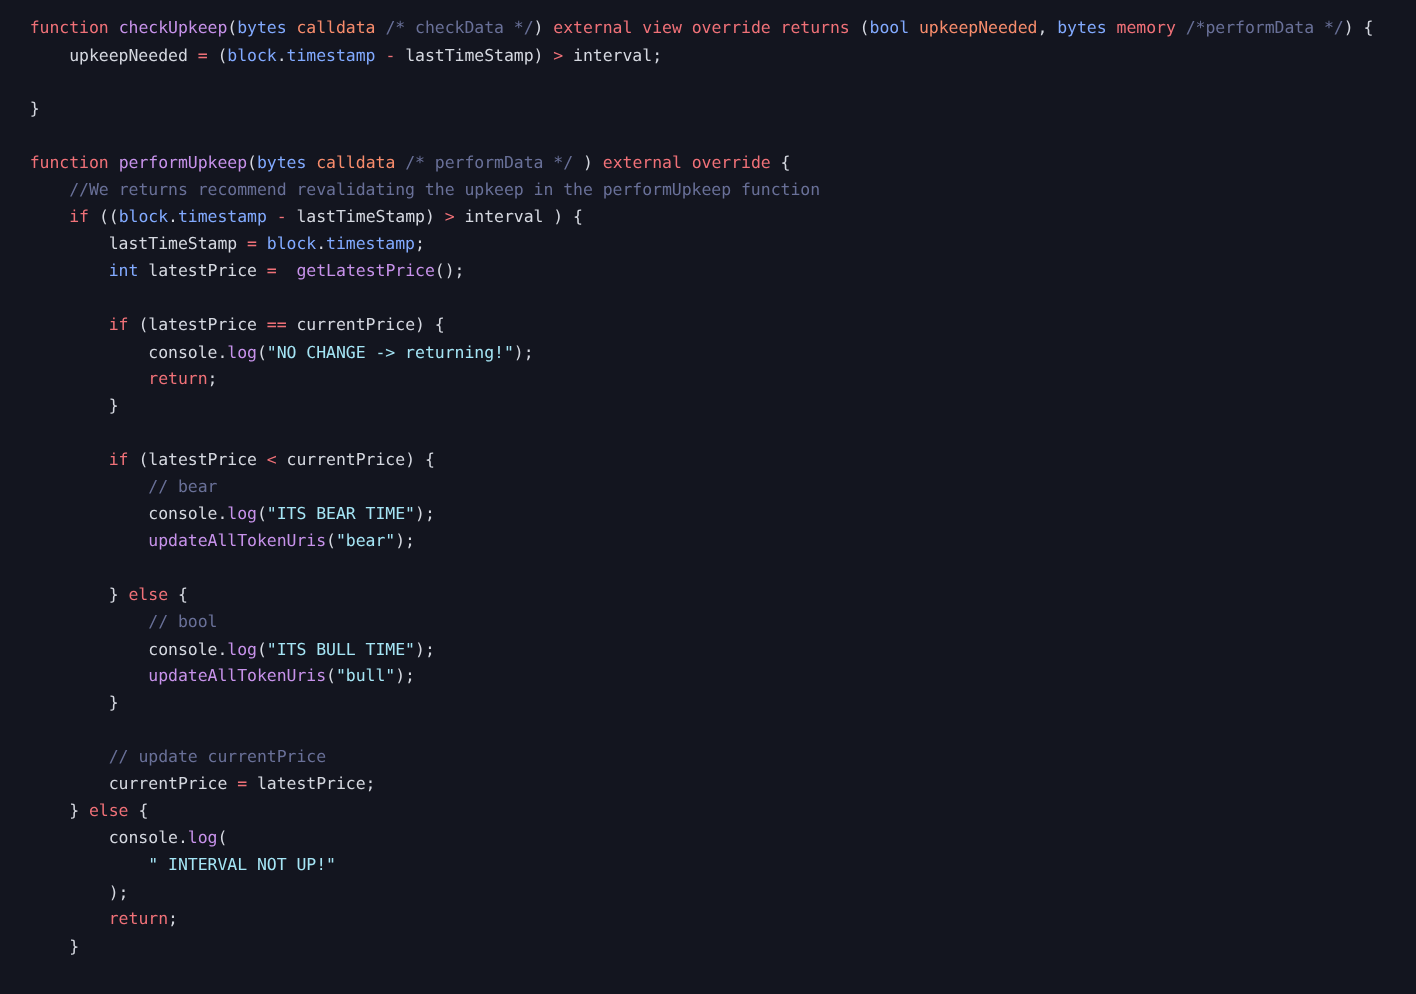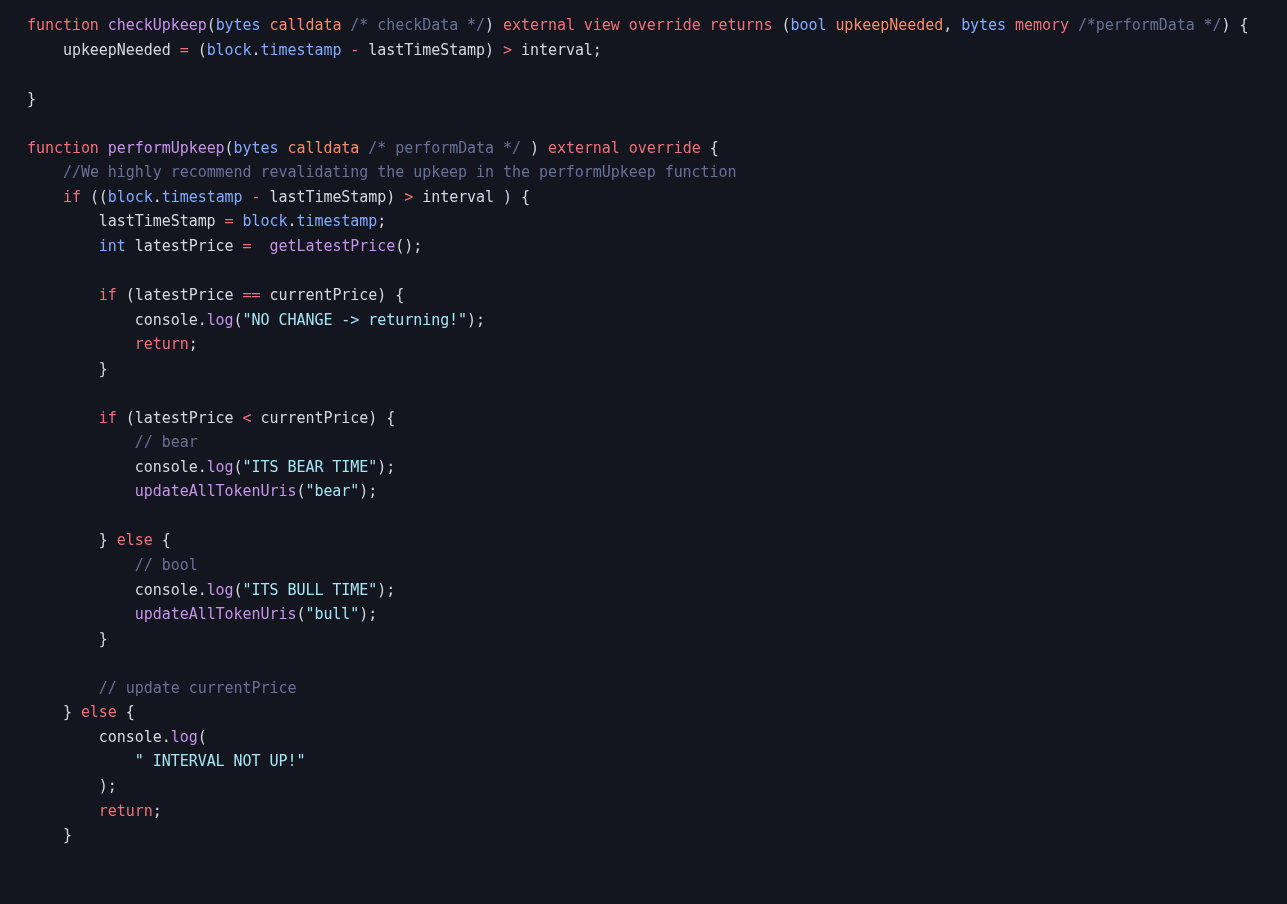--- a/index.html
+++ b/index.html
@@ -47,21 +47,21 @@
 </head>
 <body>
 
 <div id="code-block">
     <div class="code-line"><span class="tok t-kw">function</span><span class="tok t-plain"> </span><span class="tok t-fn">checkUpkeep</span><span class="tok t-punct">(</span><span class="tok t-type">bytes</span><span class="tok t-plain"> </span><span class="tok t-param">calldata</span><span class="tok t-plain"> </span><span class="tok t-comment">/* checkData */</span><span class="tok t-punct">)</span><span class="tok t-plain"> </span><span class="tok t-kw">external view override returns</span><span class="tok t-plain"> </span><span class="tok t-punct">(</span><span class="tok t-type">bool</span><span class="tok t-plain"> </span><span class="tok t-param">upkeepNeeded</span><span class="tok t-punct">, </span><span class="tok t-type">bytes</span><span class="tok t-plain"> </span><span class="tok t-kw">memory</span><span class="tok t-plain"> </span><span class="tok t-comment">/*performData */</span><span class="tok t-punct">) {</span></div>
     <div class="code-line"><span class="tok t-plain">    upkeepNeeded </span><span class="tok t-op">=</span><span class="tok t-punct"> (</span><span class="tok t-type">block</span><span class="tok t-punct">.</span><span class="tok t-prop">timestamp</span><span class="tok t-plain"> </span><span class="tok t-op">-</span><span class="tok t-plain"> lastTimeStamp) </span><span class="tok t-op">&gt;</span><span class="tok t-plain"> interval;</span></div>
     <div class="code-line">&nbsp;</div>
     <div class="code-line"><span class="tok t-punct">}</span></div>
     <div class="code-line">&nbsp;</div>
     <div class="code-line"><span class="tok t-kw">function</span><span class="tok t-plain"> </span><span class="tok t-fn">performUpkeep</span><span class="tok t-punct">(</span><span class="tok t-type">bytes</span><span class="tok t-plain"> </span><span class="tok t-param">calldata</span><span class="tok t-plain"> </span><span class="tok t-comment">/* performData */</span><span class="tok t-punct"> ) </span><span class="tok t-kw">external override</span><span class="tok t-punct"> {</span></div>
-    <div class="code-line"><span class="tok t-plain">    </span><span class="tok t-comment">//We highly recommend revalidating the upkeep in the performUpkeep function</span></div>
+    <div class="code-line"><span class="tok t-plain">    </span><span class="tok t-comment">//We returns recommend revalidating the upkeep in the performUpkeep function</span></div>
     <div class="code-line"><span class="tok t-plain">    </span><span class="tok t-kw">if</span><span class="tok t-punct"> ((</span><span class="tok t-type">block</span><span class="tok t-punct">.</span><span class="tok t-prop">timestamp</span><span class="tok t-plain"> </span><span class="tok t-op">-</span><span class="tok t-plain"> lastTimeStamp) </span><span class="tok t-op">&gt;</span><span class="tok t-plain"> interval ) {</span></div>
     <div class="code-line"><span class="tok t-plain">        lastTimeStamp </span><span class="tok t-op">=</span><span class="tok t-plain"> </span><span class="tok t-type">block</span><span class="tok t-punct">.</span><span class="tok t-prop">timestamp</span><span class="tok t-punct">;</span></div>
     <div class="code-line"><span class="tok t-plain">        </span><span class="tok t-type">int</span><span class="tok t-plain"> latestPrice </span><span class="tok t-op">=</span><span class="tok t-plain">  </span><span class="tok t-fn">getLatestPrice</span><span class="tok t-punct">();</span></div>
     <div class="code-line">&nbsp;</div>
     <div class="code-line"><span class="tok t-plain">        </span><span class="tok t-kw">if</span><span class="tok t-plain"> (latestPrice </span><span class="tok t-op">==</span><span class="tok t-plain"> currentPrice) {</span></div>
     <div class="code-line"><span class="tok t-plain">            console</span><span class="tok t-punct">.</span><span class="tok t-fn">log</span><span class="tok t-punct">(</span><span class="tok t-str">"NO CHANGE -&gt; returning!"</span><span class="tok t-punct">);</span></div>
     <div class="code-line"><span class="tok t-plain">            </span><span class="tok t-kw">return</span><span class="tok t-punct">;</span></div>
     <div class="code-line"><span class="tok t-punct">        }</span></div>
     <div class="code-line">&nbsp;</div>
     <div class="code-line"><span class="tok t-plain">        </span><span class="tok t-kw">if</span><span class="tok t-plain"> (latestPrice </span><span class="tok t-op">&lt;</span><span class="tok t-plain"> currentPrice) {</span></div>
@@ -69,19 +69,20 @@
     <div class="code-line"><span class="tok t-plain">            console</span><span class="tok t-punct">.</span><span class="tok t-fn">log</span><span class="tok t-punct">(</span><span class="tok t-str">"ITS BEAR TIME"</span><span class="tok t-punct">);</span></div>
     <div class="code-line"><span class="tok t-plain">            </span><span class="tok t-fn">updateAllTokenUris</span><span class="tok t-punct">(</span><span class="tok t-str">"bear"</span><span class="tok t-punct">);</span></div>
     <div class="code-line">&nbsp;</div>
     <div class="code-line"><span class="tok t-punct">        } </span><span class="tok t-kw">else</span><span class="tok t-punct"> {</span></div>
     <div class="code-line"><span class="tok t-plain">            </span><span class="tok t-comment">// bool</span></div>
     <div class="code-line"><span class="tok t-plain">            console</span><span class="tok t-punct">.</span><span class="tok t-fn">log</span><span class="tok t-punct">(</span><span class="tok t-str">"ITS BULL TIME"</span><span class="tok t-punct">);</span></div>
     <div class="code-line"><span class="tok t-plain">            </span><span class="tok t-fn">updateAllTokenUris</span><span class="tok t-punct">(</span><span class="tok t-str">"bull"</span><span class="tok t-punct">);</span></div>
     <div class="code-line"><span class="tok t-punct">        }</span></div>
     <div class="code-line">&nbsp;</div>
     <div class="code-line"><span class="tok t-plain">        </span><span class="tok t-comment">// update currentPrice</span></div>
+    <div class="code-line"><span class="tok t-plain">        currentPrice </span><span class="tok t-op">=</span><span class="tok t-plain"> latestPrice;</span></div>
     <div class="code-line"><span class="tok t-punct">    } </span><span class="tok t-kw">else</span><span class="tok t-punct"> {</span></div>
     <div class="code-line"><span class="tok t-plain">        console</span><span class="tok t-punct">.</span><span class="tok t-fn">log</span><span class="tok t-punct">(</span></div>
     <div class="code-line"><span class="tok t-plain">            </span><span class="tok t-str">" INTERVAL NOT UP!"</span></div>
     <div class="code-line"><span class="tok t-punct">        );</span></div>
     <div class="code-line"><span class="tok t-plain">        </span><span class="tok t-kw">return</span><span class="tok t-punct">;</span></div>
     <div class="code-line"><span class="tok t-punct">    }</span></div>
   </div>
 
 </body></html>

